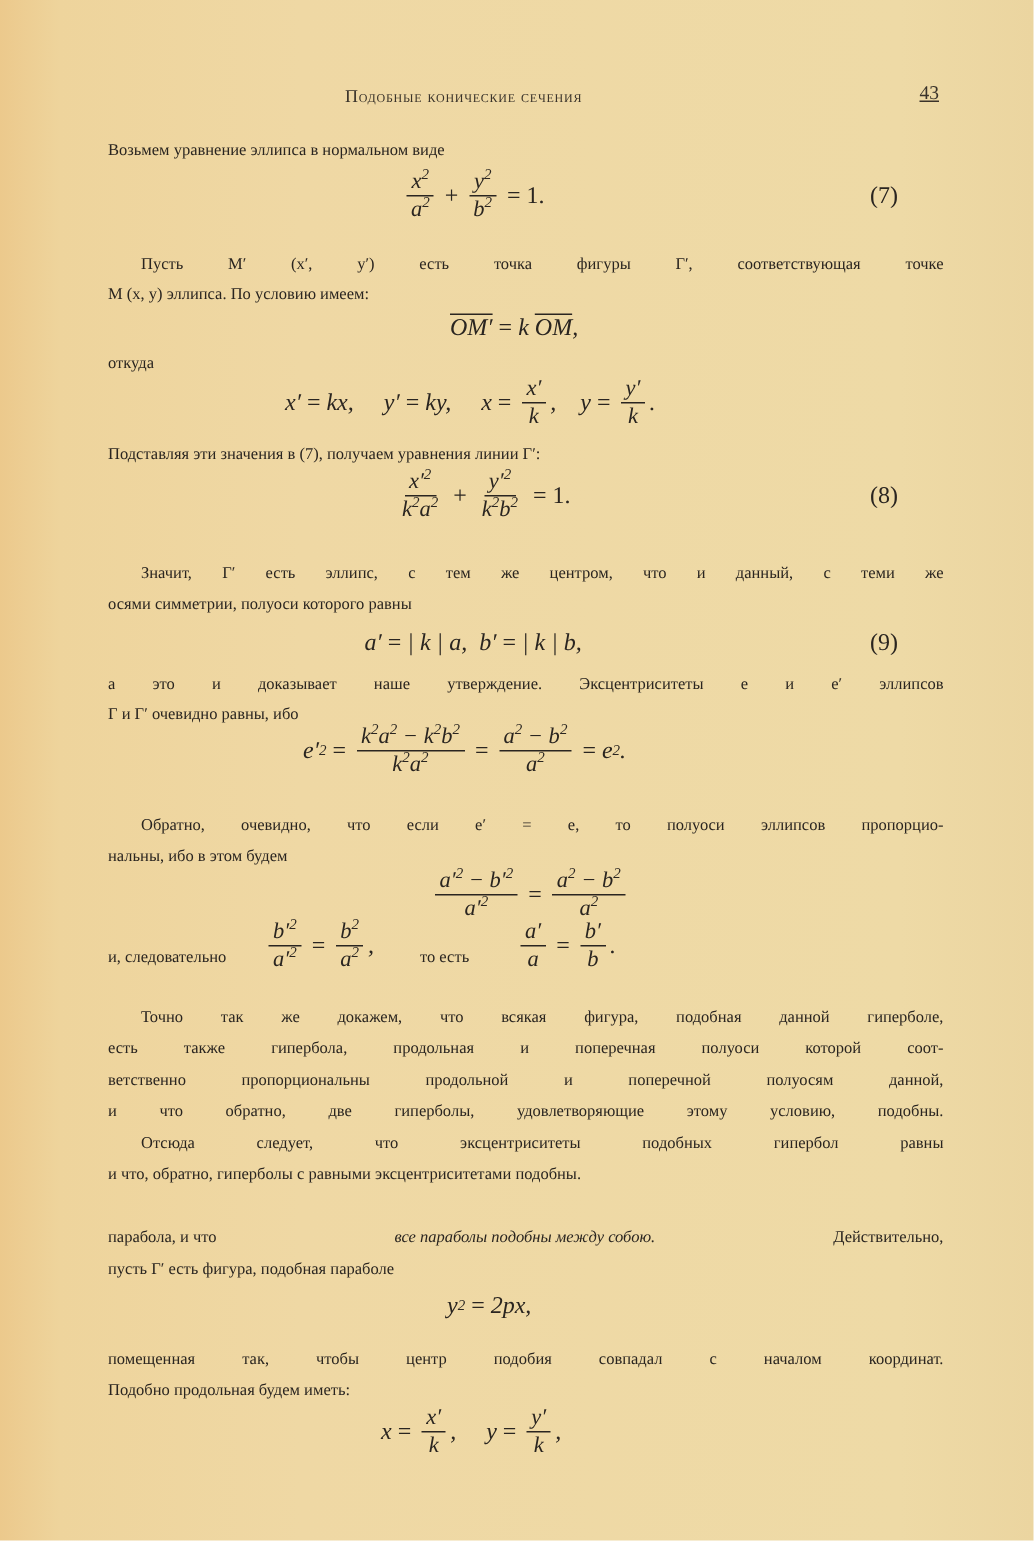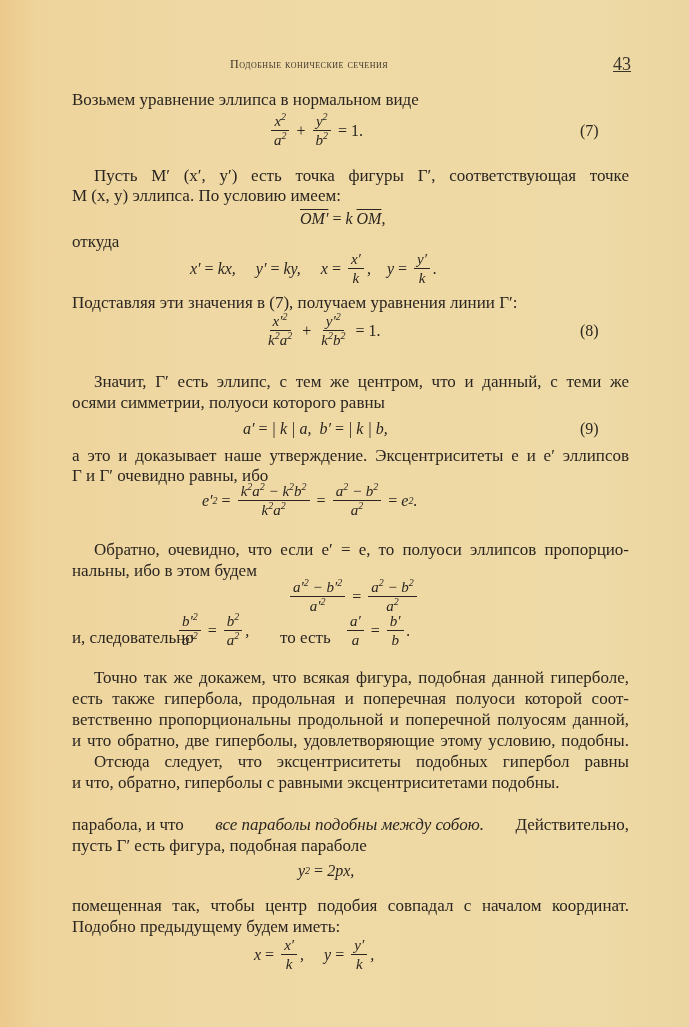--- a/index.html
+++ b/index.html
@@ -9,22 +9,22 @@
     font-family: "Liberation Serif", serif;
     color: #2a2520;
     position: relative;
   }
   .page { position: absolute; left: 0; top: 0; width: 689px; height: 1027px; }
   .header { position: absolute; top: 57px; left: 0; width: 689px; height: 20px; }
   .running-title {
     position: absolute; left: 230px; top: 0; font-size: 12px; letter-spacing: 0.5px;
     font-variant: small-caps; color: #3a332a;
   }
-  .page-number { position: absolute; left: 613px; top: -3px; font-size: 18px; color: #3a332a; text-decoration: underline; }
-  .line { position: absolute; font-size: 17px; white-space: nowrap; line-height: 20px; }
+  .page-number { position: absolute; left: 613px; top: -3px; font-size: 13px; color: #3a332a; text-decoration: underline; }
+  .line { position: absolute; font-size: 11px; white-space: nowrap; line-height: 20px; }
   .just { text-align: justify; text-align-last: justify; }
   .i { font-style: italic; }
   .eq { position: absolute; white-space: nowrap; font-size: 16px; font-style: italic; display: flex; align-items: center; }
   .eqno { position: absolute; left: 580px; font-size: 16px; }
   .frac { display: inline-flex; flex-direction: column; align-items: center; vertical-align: middle; margin: 0 3px; }
   .frac .num { border-bottom: 1px solid #2a2520; padding: 0 3px; line-height: 18px; font-size: 15px; }
   .frac .den { padding: 0 3px; line-height: 18px; font-size: 15px; }
   .op { font-style: normal; margin: 0 4px; }
   sup { font-size: 10px; vertical-align: 6px; line-height: 0; }
   .overline { text-decoration: overline; }
@@ -170,21 +170,21 @@
     <span class="i">все параболы подобны между собою.</span>
     <span>Действительно,</span>
   </div>
   <div class="line" style="left:72px; top:836px;">пусть Г′ есть фигура, подобная параболе</div>
 
   <div class="eq" style="left:298px; top:862px;">
     y<sup>2</sup><span class="op">=</span>2px,
   </div>
 
   <div class="line just" style="left:72px; top:896px; width:557px;">помещенная так, чтобы центр подобия совпадал с началом координат.</div>
-  <div class="line" style="left:72px; top:917px;">Подобно предыдущему будем иметь:</div>
+  <div class="line" style="left:72px; top:917px;">Подобно продольная будем иметь:</div>
 
   <div class="eq" style="left:254px; top:936px;">
     x<span class="op">=</span>
     <span class="frac">
         <span class="num">x′</span>
         <span class="den">k</span>
       </span>,&nbsp;&nbsp;&nbsp;&nbsp;&nbsp;y<span class="op">=</span>
     <span class="frac">
         <span class="num">y′</span>
         <span class="den">k</span>

